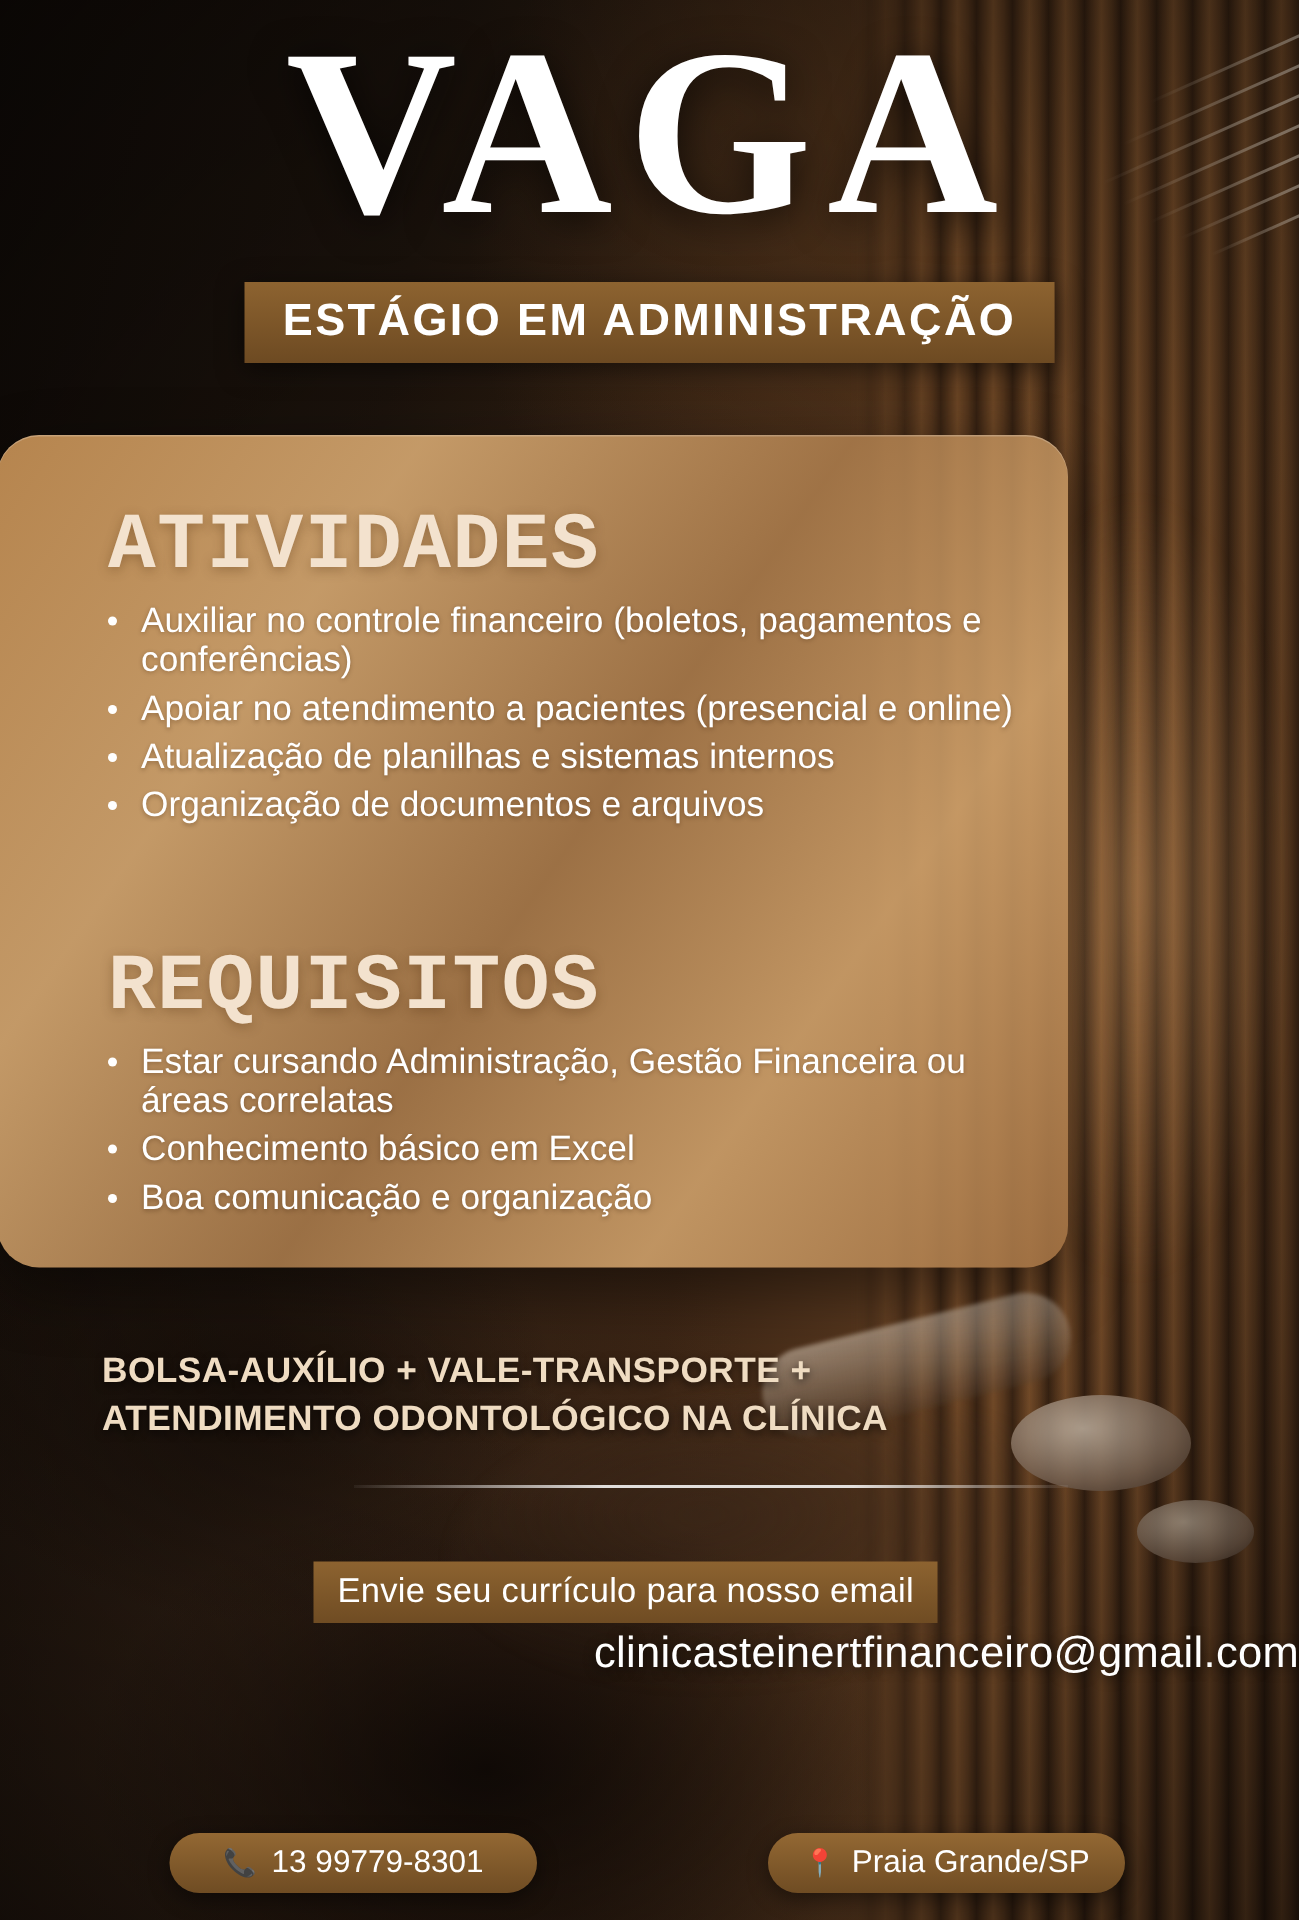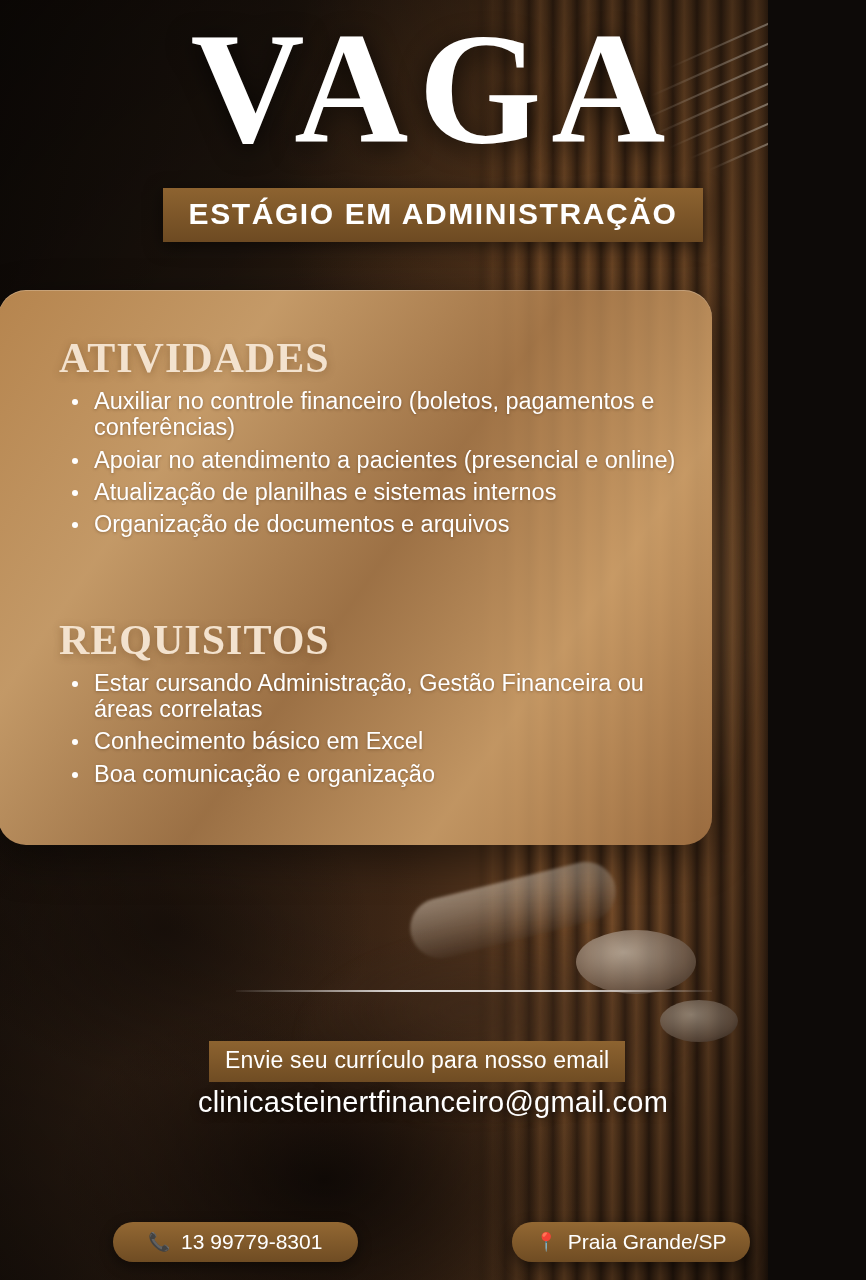--- a/index.html
+++ b/index.html
@@ -6,21 +6,21 @@
     margin: 0;
     padding: 0;
     background: #0d0a08;
   }
   body {
     font-family: "Liberation Sans", sans-serif;
   }
 
   #poster {
     position: relative;
-    width: 768px;
+    width: 866px;
     height: 1280px;
     overflow: hidden;
     background: #1a120c;
   }
 
   
   .bg-base {
     position: absolute;
     inset: 0;
     background:
@@ -176,25 +176,25 @@
         rgba(206,160,106,0.90) 74%,
         rgba(160,112,66,0.92) 100%);
     box-shadow: 0 14px 42px rgba(0,0,0,0.45), inset 0 1px 0 rgba(255,255,255,0.22);
     padding: 0;
     overflow: hidden;
   }
   .card-inner {
     padding: 44px 34px 20px 58px;
   }
   .section-heading {
-    font-family: Liberation Serif, serif;
-    font-size: 42px;
+    font-family: Liberation Mono, monospace;
+    font-size: 53px;
     letter-spacing: 1px;
     color: #f3e2ce;
-    margin: 0 0 6px 3px;
+    margin: 0 0 6px 16px;
     text-shadow: 0 2px 8px rgba(80,45,15,0.35);
   }
   .section-heading.second {
     margin-top: 78px;
   }
   ul.bullets {
     list-style: none;
     margin: 0;
     padding: 0 0 0 14px;
   }
@@ -250,21 +250,21 @@
     color: #ffffff;
     font-size: 23px;
     font-weight: normal;
     letter-spacing: 0.2px;
   }
   .email {
     position: absolute;
     left: 0;
     top: 1086px;
     width: 866px;
-    text-align: center;
+    text-align: right;
     color: #ffffff;
     font-size: 29px;
     letter-spacing: 0.2px;
     text-shadow: 0 2px 8px rgba(0,0,0,0.6);
   }
 
   
   .pill {
     position: absolute;
     height: 40px;
@@ -336,20 +336,24 @@
       <h2 class="section-heading second">REQUISITOS</h2>
       <ul class="bullets">
         <li>Estar cursando Administração, Gestão Financeira ou áreas correlatas</li>
         <li>Conhecimento básico em Excel</li>
         <li>Boa comunicação e organização</li>
 
       </ul>
     </div>
   </div>
 
+  <div class="benefits">
+    <div>BOLSA-AUXÍLIO + VALE-TRANSPORTE +</div>
+    <div>ATENDIMENTO ODONTOLÓGICO NA CLÍNICA</div>
+  </div>
   <div class="divider"></div>
 
   <div class="cta-band">Envie seu currículo para nosso email</div>
   <div class="email">clinicasteinertfinanceiro@gmail.com</div>
 
   <div class="pill pill-phone">
     <span class="glyph">📞</span>
     <span>13 99779-8301</span>
   </div>
   <div class="pill pill-location">

